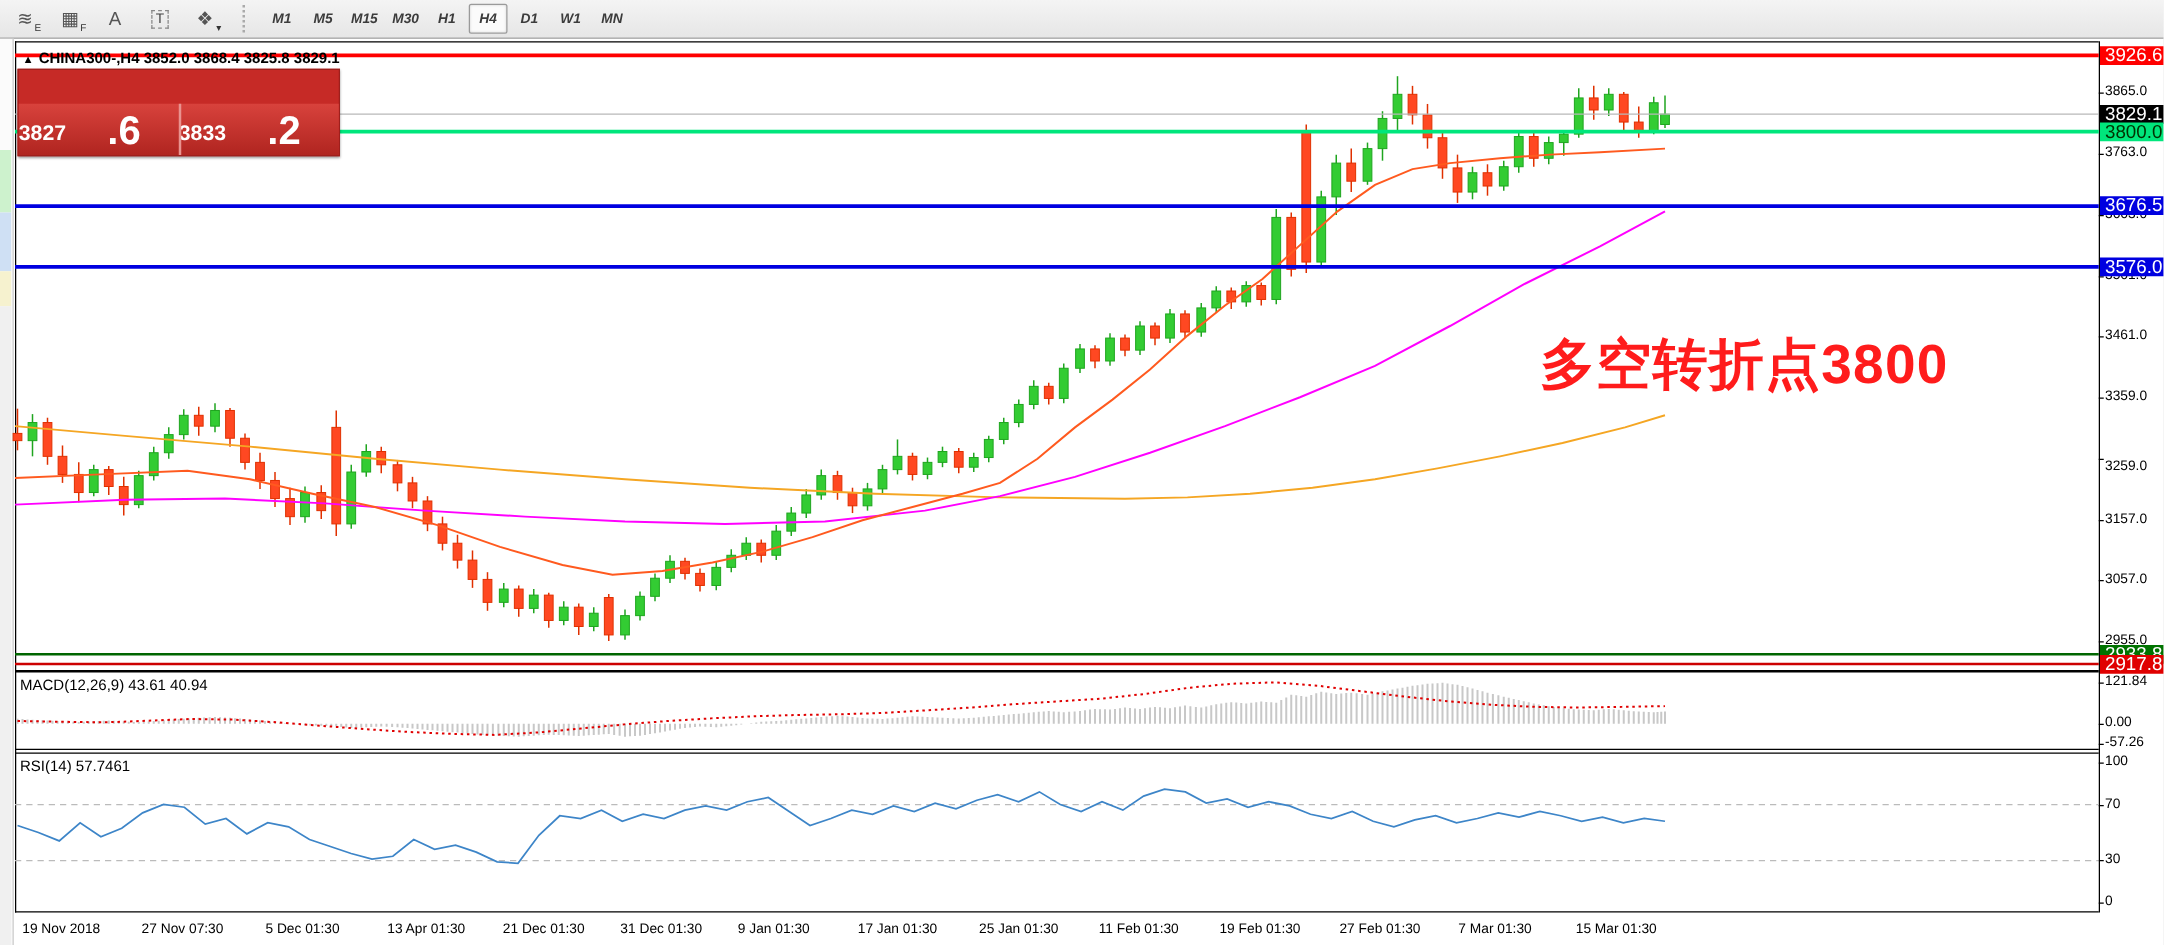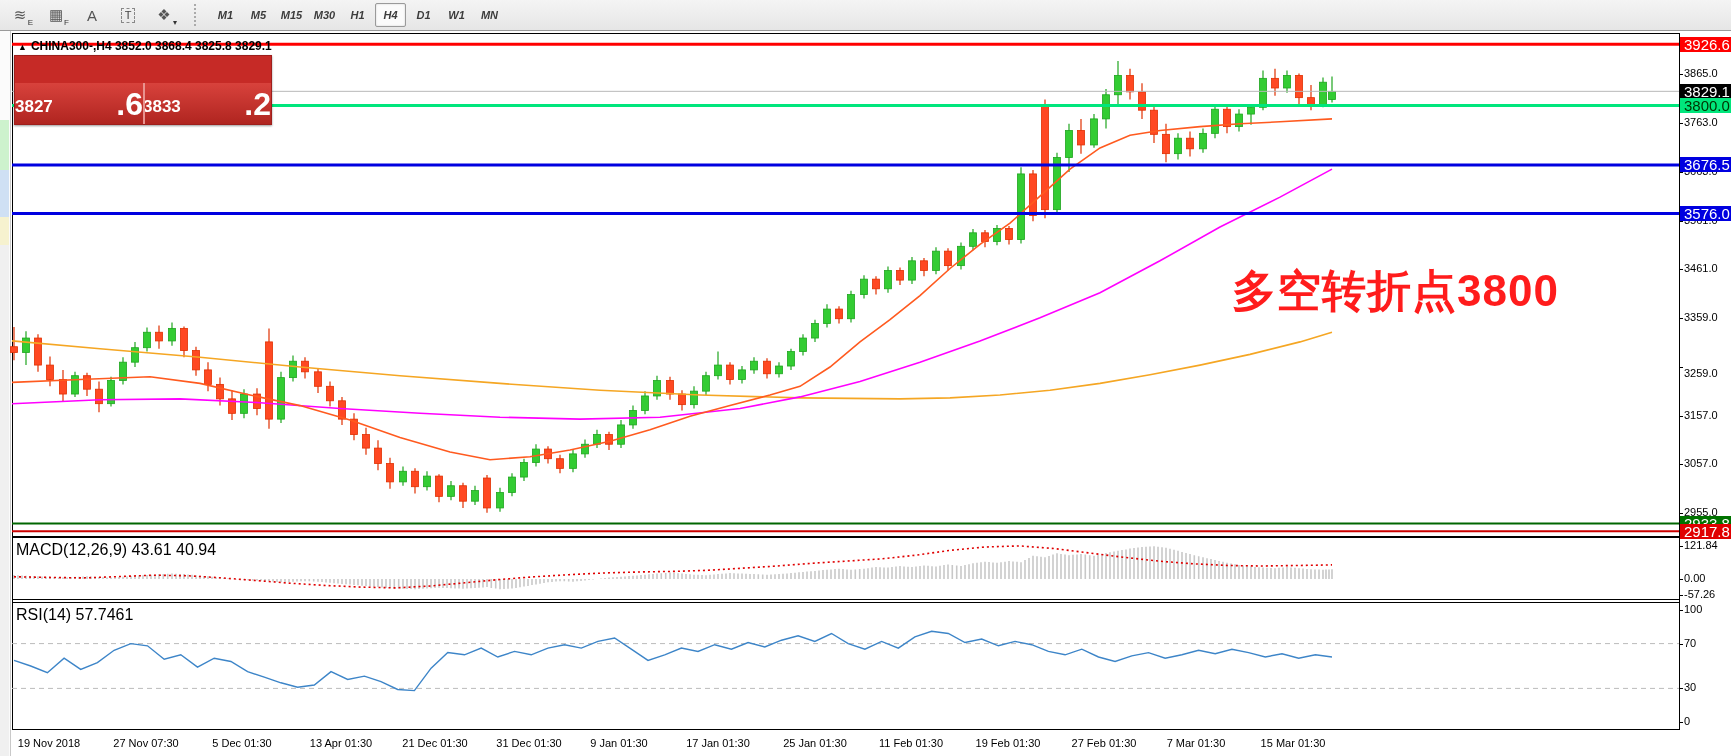--- a/index.html
+++ b/index.html
@@ -17,32 +17,32 @@
   .strip-seg{position:absolute;left:0;width:9px;}
   
   .panel-border{position:absolute;background:#000;}
   #chart-svg{position:absolute;left:0;top:0;}
   .tick-label{position:absolute;left:1684px;font-size:11px;color:#000;white-space:nowrap;}
   .tick-dash{position:absolute;left:1679px;width:4px;height:1px;background:#000;}
   .price-badge{position:absolute;left:1680px;width:51px;height:15px;line-height:15px;font-size:15px;padding-left:4px;box-sizing:border-box;color:#fff;white-space:nowrap;}
   #symbol-title{position:absolute;left:18px;top:39px;font-size:12px;font-weight:bold;color:#000;white-space:nowrap;z-index:30;}
   #symbol-title .tri{font-size:9px;margin-right:4px;}
   #annotation{position:absolute;left:1232px;top:262px;font-size:44px;font-weight:bold;color:#ff1c1c;white-space:nowrap;z-index:25;letter-spacing:1px;}
-  .panel-label{position:absolute;left:16px;font-size:16px;color:#000;z-index:20;white-space:nowrap;}
+  .panel-label{position:absolute;left:16px;font-size:12px;color:#000;z-index:20;white-space:nowrap;}
   .date-label{position:absolute;top:737px;transform:translateX(-50%);font-size:11px;color:#000;white-space:nowrap;}
   
   #trade-panel{position:absolute;left:14px;top:55px;width:256px;height:68px;z-index:40;background:#c62a26;border:1px solid #9e1f1c;box-shadow:0 1px 2px rgba(0,0,0,.4);}
   #tp-row1{position:absolute;left:0;top:0;width:100%;height:27px;display:flex;}
   .tp-btn{height:25px;margin:1px;background:linear-gradient(#ef5a50,#c62f28);color:#fff;font-size:13px;font-weight:bold;display:flex;align-items:center;justify-content:center;border:1px solid #a82420;cursor:pointer;}
   #sell-btn{width:84px;}
   #buy-btn{width:56px;margin-left:auto;}
   .spin-btn{width:21px;height:21px;margin-top:2px;background:linear-gradient(#fdfdfd,#dfe6ef);border:1px solid #8aa0bc;color:#44617f;font-size:9px;display:flex;align-items:center;justify-content:center;cursor:pointer;}
   #volume-input{width:70px;height:19px;margin-top:2px;border:1px solid #8aa0bc;border-left:none;border-right:none;font-size:13px;text-align:right;padding-right:6px;font-family:"Liberation Sans",sans-serif;}
   #tp-row2{position:absolute;left:0;top:27px;width:100%;height:41px;background:linear-gradient(#d8423c,#b02520);display:flex;color:#fff;}
-  .tp-price{width:50%;display:flex;align-items:flex-end;justify-content:space-between;padding-bottom:4px;box-sizing:border-box;}
+  .tp-price{width:50%;display:flex;align-items:flex-end;justify-content:flex-start;padding-bottom:4px;box-sizing:border-box;gap:33px;}
   .tp-price .int{font-size:17px;font-weight:bold;line-height:26px;}
   .tp-price .dec{font-size:32px;font-weight:bold;line-height:32px;}
   #tp-divider{position:absolute;left:50%;top:27px;width:2px;height:41px;background:#e9938f;}
 </style>
 </head>
 <body>
 
 <div id="app">
 
   <div id="toolbar">

